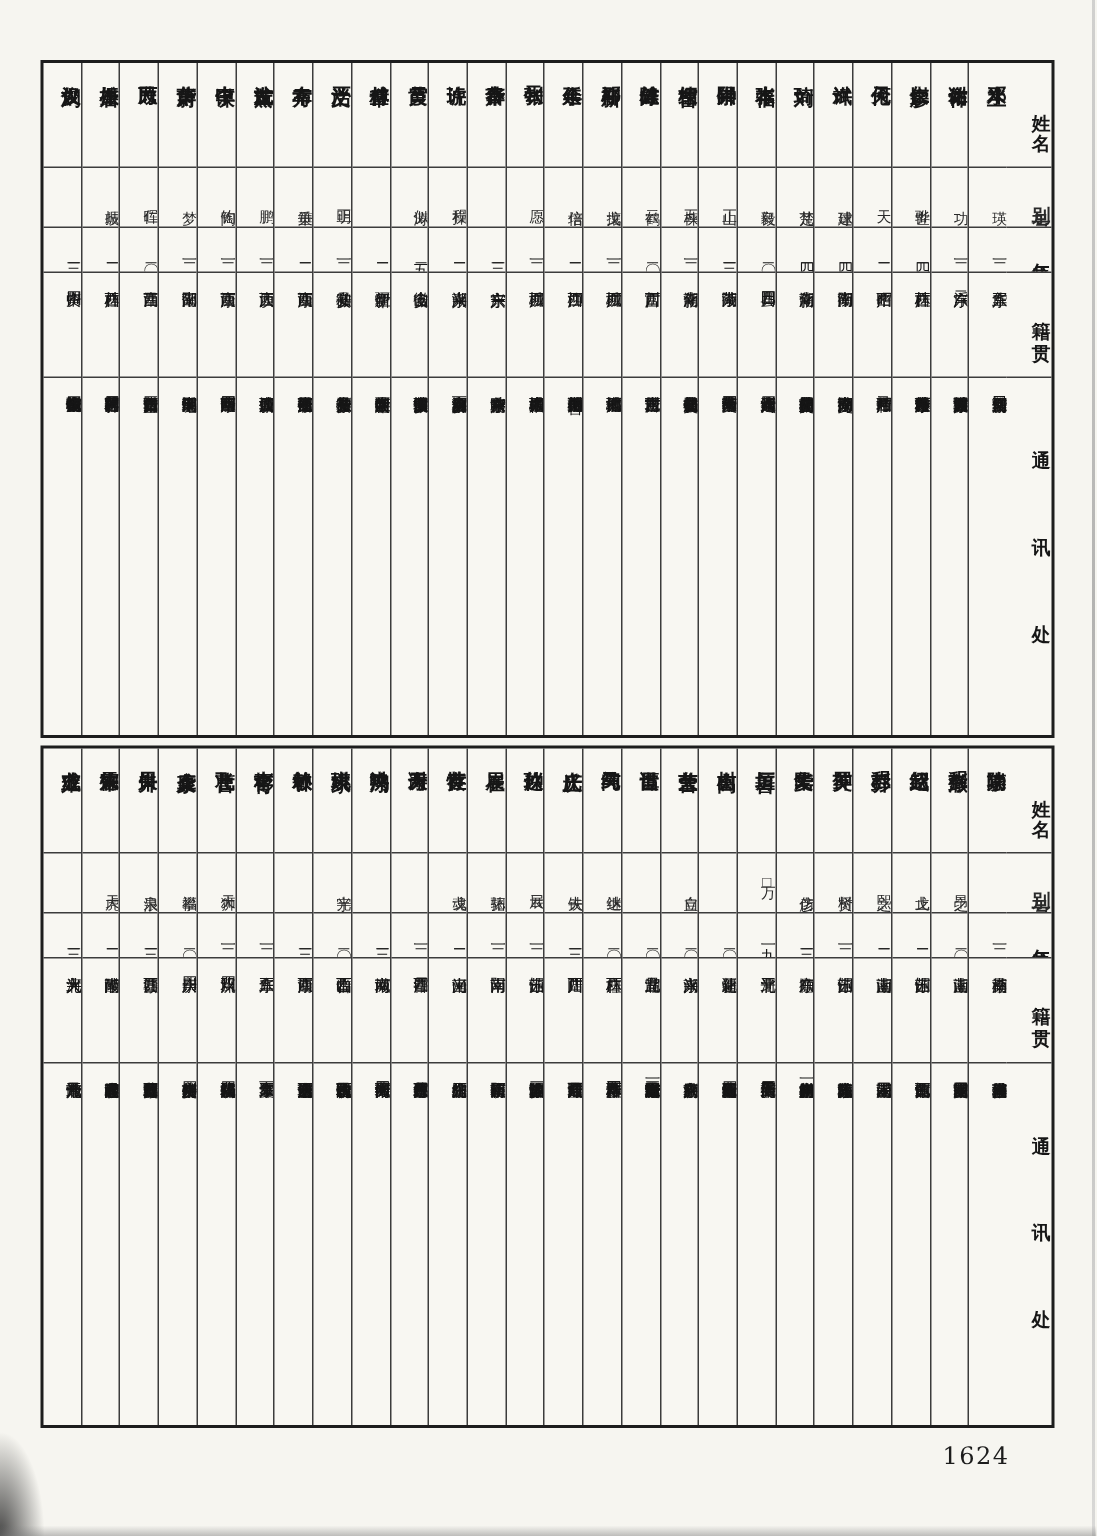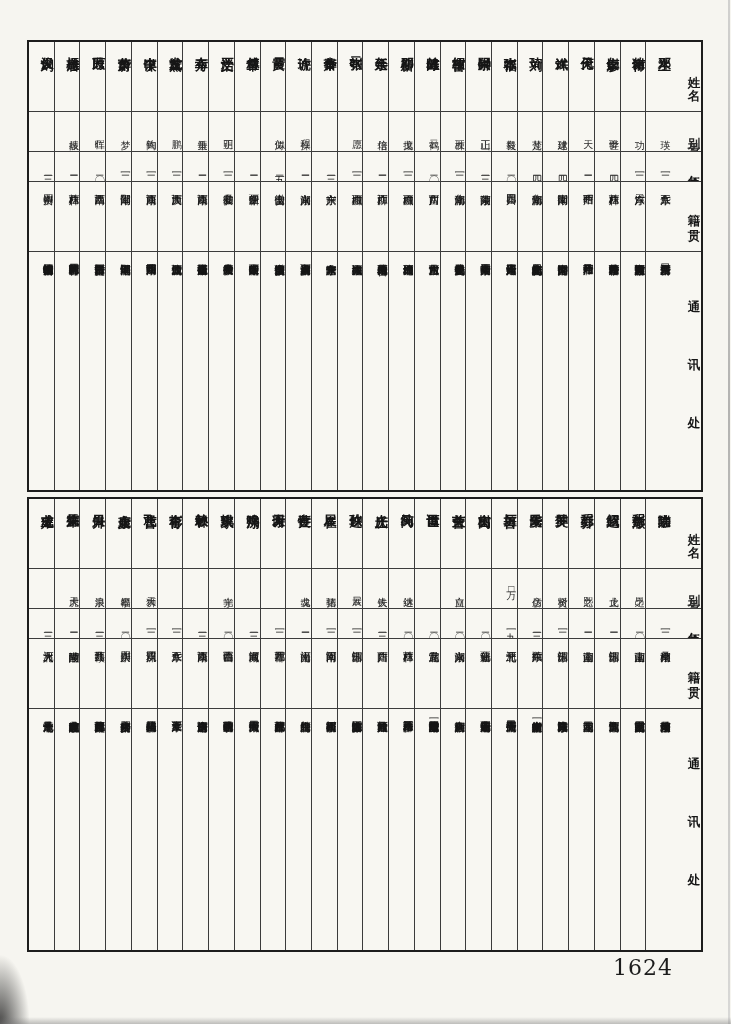--- a/index.html
+++ b/index.html
@@ -43,21 +43,21 @@
 
   .hdr-col .cell { font-weight:bold; font-size:12.5px; }
   .h-name   { letter-spacing:13px; text-align:center; }
   .h-alias  { letter-spacing:5px;  text-align:center; }
   .h-age    { letter-spacing:2px;  text-align:center; }
   .h-native { letter-spacing:15px; text-align:center; }
   .h-addr   { letter-spacing:58px; padding-top:38px; text-align:start; }
 
   .page-number {
     position:absolute; right:58px; bottom:44px;
-    font-size:22px; letter-spacing:1px; color:#1c1c1c;
+    font-size:16px; letter-spacing:1px; color:#1c1c1c;
     font-family:"DejaVu Serif","Liberation Serif",serif;
     text-align:center;
   }
   .smudge-bl {
     position:absolute; left:0; bottom:0; width:30px; height:70px;
     background:radial-gradient(ellipse at 0% 100%, rgba(40,40,40,.85), rgba(40,40,40,0) 70%);
     pointer-events:none;
   }
   .scan-edge-right {
     position:absolute; right:1px; top:0; bottom:0; width:2px;

